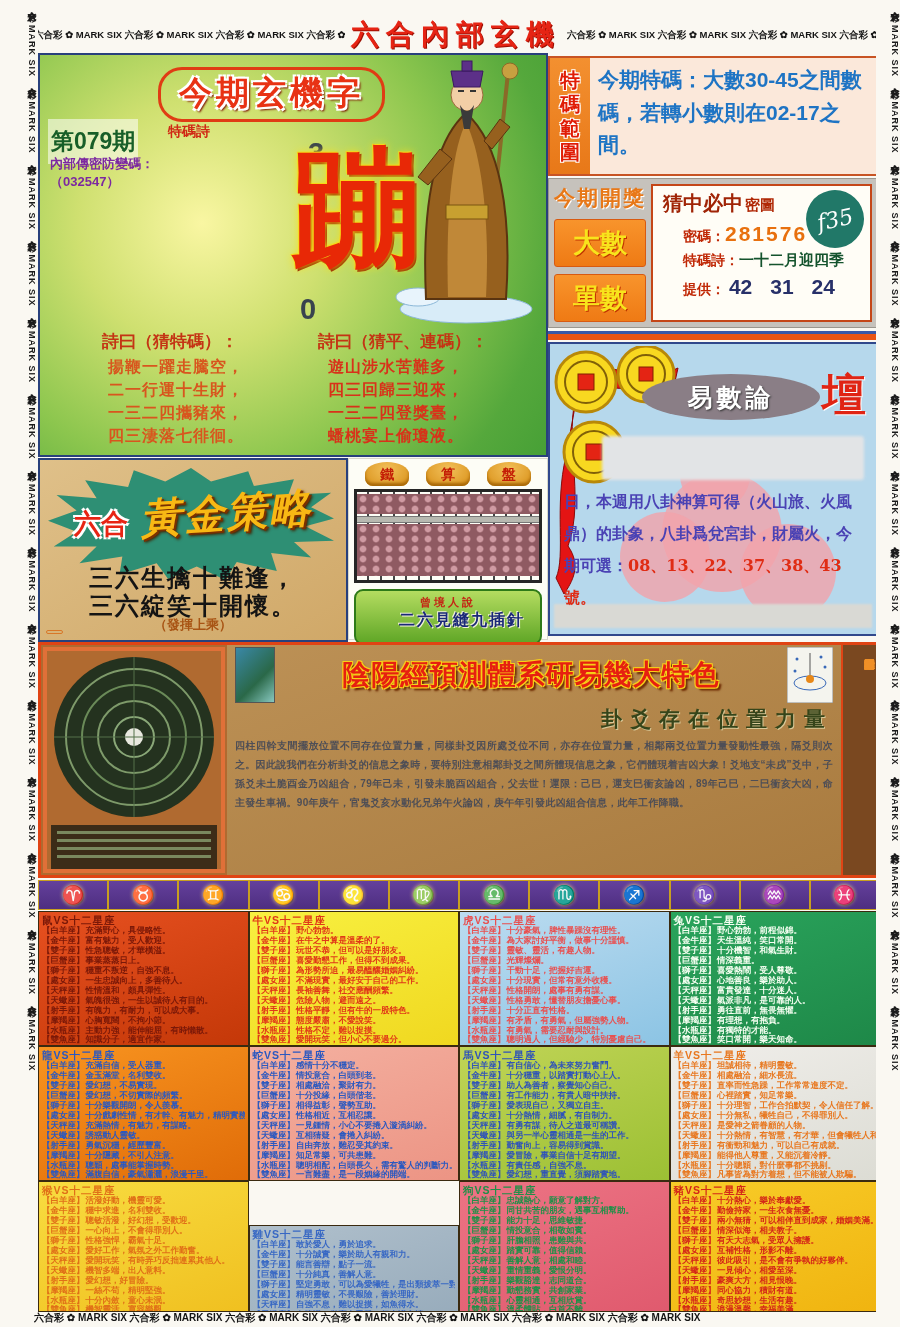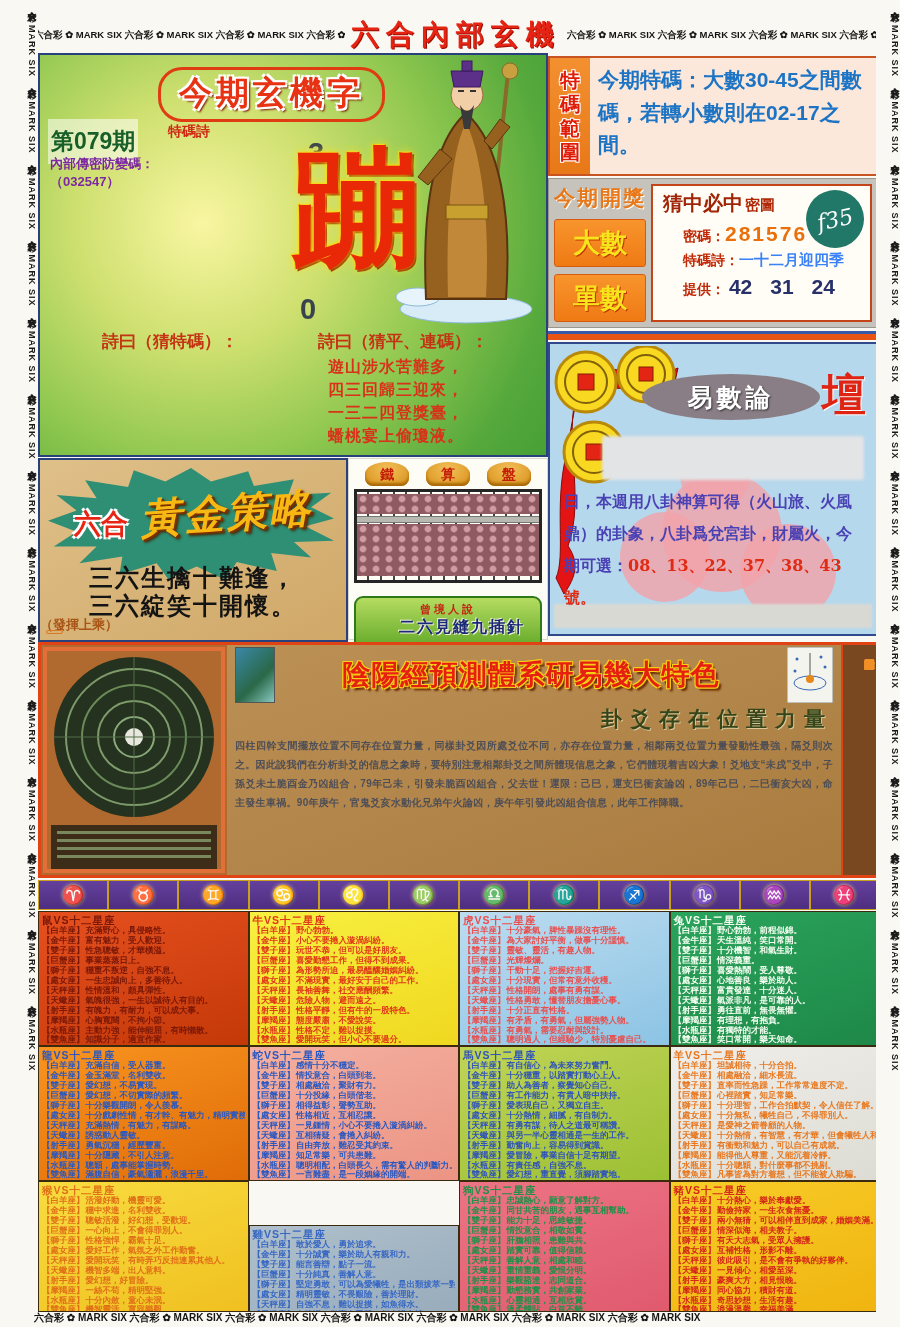--- a/index.html
+++ b/index.html
@@ -55,21 +55,21 @@
              text-align:center;font-size:27px;font-weight:bold;color:#f8e41c;padding:5px 0;
              text-shadow:1px 1px 0 #c03000;}
   .draw-right{flex:1;background:#fffdf6;border:2px solid #c44618;padding:4px 10px;position:relative;}
   .dr-row1{font-size:20px;font-weight:bold;color:#a02406;}
   .dr-seal{font-size:15px;color:#b02806;margin-left:2px;}
   .dr-circle{position:absolute;right:6px;top:4px;width:58px;height:58px;border-radius:50%;background:#217868;
              color:#fff;display:flex;align-items:center;justify-content:center;font-size:22px;font-style:italic;
              font-family:"DejaVu Serif",serif;transform:rotate(-12deg);}
   .dr-row{font-size:14px;font-weight:bold;color:#c02806;margin-top:5px;margin-left:20px;}
   .dr-code{font-size:21px;font-weight:bold;color:#e8700e;letter-spacing:2px;}
-  .dr-poem{font-size:15px;font-weight:bold;color:#3b82f6;font-family:"DejaVu Serif",serif;}
+  .dr-poem{font-size:15px;font-weight:bold;color:#14532d;font-family:"DejaVu Serif",serif;}
   .dr-nums{display:inline-flex;gap:18px;font-size:21px;font-weight:bold;color:#273069;}
   .divider1{position:absolute;left:548px;top:331px;width:330px;height:3px;background:#3858a8;}
   .divider2{position:absolute;left:548px;top:334px;width:330px;height:6px;background:#e85414;}
   .yibox{position:absolute;left:548px;top:342px;width:330px;height:290px;background:#b6d8ec;border:2px solid #30488c;overflow:hidden;}
   .yi-oval{position:absolute;left:92px;top:30px;width:178px;height:46px;background:#8a7e86;border-radius:50%;
            display:flex;align-items:center;justify-content:center;color:#fff;font-size:25px;font-weight:bold;letter-spacing:4px;
            text-shadow:1px 1px 2px #333;}
   .yi-tan{position:absolute;right:14px;top:22px;font-size:44px;font-weight:bold;color:#e02414;
           font-family:"DejaVu Serif",serif;text-shadow:1px 1px 0 #fff;}
   .yi-censor{position:absolute;left:52px;top:92px;width:262px;height:44px;background:#e2e4e6;filter:blur(1.5px);border-radius:3px;}
@@ -83,37 +83,37 @@
              background:linear-gradient(150deg,#dfc089,#d0a868);overflow:hidden;}
   .burst{position:absolute;left:8px;top:8px;width:286px;height:112px;background:#2e8f74;
          clip-path:polygon(50% 0,57% 12%,70% 3%,72% 16%,86% 10%,84% 24%,99% 22%,92% 35%,100% 45%,90% 52%,100% 65%,86% 66%,92% 80%,78% 76%,80% 92%,66% 84%,62% 100%,52% 88%,42% 99%,38% 85%,25% 95%,26% 79%,11% 85%,17% 70%,2% 70%,10% 57%,0 47%,10% 38%,3% 24%,17% 27%,13% 11%,28% 17%,30% 2%,41% 12%);}
   .gold-brand{position:absolute;left:34px;top:46px;font-size:27px;font-weight:bold;color:#e82414;
               text-shadow:-2px -2px 0 #fff,2px -2px 0 #fff,-2px 2px 0 #fff,2px 2px 0 #fff;}
   .gold-title{position:absolute;left:100px;top:26px;font-size:41px;font-weight:bold;font-style:italic;color:#f8b814;
               font-family:"DejaVu Serif",serif;transform:rotate(-4deg);letter-spacing:2px;
               text-shadow:2px 2px 0 #7a3000,3px 3px 3px #402000;}
   .gold-line{position:absolute;left:0;width:100%;text-align:center;font-size:24px;font-weight:bold;color:#141414;
              font-family:"DejaVu Serif",serif;letter-spacing:2px;}
-  .gold-note{position:absolute;left:0;top:156px;width:100%;font-size:13px;font-weight:bold;color:#a85414;}
+  .gold-note{position:absolute;left:0;top:156px;width:100%;text-align:center;font-size:13px;font-weight:bold;color:#a85414;}
   .gold-seal{position:absolute;left:6px;bottom:6px;border:1px solid #d87828;color:#d87828;font-size:11px;font-weight:bold;
              padding:1px 2px;writing-mode:vertical-rl;line-height:1;border-radius:2px;}
   
   .abpanel{position:absolute;left:348px;top:458px;width:198px;height:180px;background:#fdfdf6;border:1px solid #d8d8cc;}
   .ingots{display:flex;justify-content:space-around;padding:3px 8px 1px;}
   .ingot{width:44px;height:24px;background:radial-gradient(ellipse at 50% 30%,#f2c05a,#d89018);
          border-radius:50% 50% 8px 8px;text-align:center;font-size:14px;font-weight:bold;color:#c41e06;line-height:24px;
          box-shadow:inset 0 -3px 3px #a86808;}
   .abacus{margin:2px auto 0;width:182px;height:88px;border:3px solid #252525;background:
           repeating-linear-gradient(90deg,transparent 0 10.5px,#444 10.5px 12.5px);position:relative;}
   .ab-mid{position:absolute;left:0;right:0;top:24px;height:5px;background:#b8b8b0;border-top:1px solid #777;border-bottom:1px solid #777;}
   .beads{position:absolute;left:0;right:0;background-image:radial-gradient(circle 4px at 6px 5px,#cf9aa2 65%,#8f5a62 100%);
          background-size:13px 10px;}
   .beads-top{top:2px;height:20px;}
   .beads-bottom{top:32px;height:52px;}
-  .greenbox{margin:13px auto 0;width:184px;height:52px;border:2px solid #2e7a18;border-radius:9px;
+  .greenbox{margin:6px auto 0;width:184px;height:52px;border:2px solid #2e7a18;border-radius:9px;
             background:linear-gradient(#b4dc60,#5fa626);text-align:center;}
   .gb-small{font-size:11px;font-weight:bold;color:#c42414;padding-top:4px;letter-spacing:3px;}
   .gb-big{font-size:16px;font-weight:bold;color:#1a2878;letter-spacing:2px;
           text-shadow:-1px -1px 0 #f0f0d8,1px 1px 0 #f0f0d8;padding-left:28px;}
   
   .banner{position:absolute;left:38px;top:642px;width:842px;height:236px;border:3px solid #e04414;box-sizing:border-box;
           background:linear-gradient(160deg,#bf9459,#a87a3e);display:flex;}
   .compass-col{width:186px;position:relative;}
   .ban-center{flex:1;padding:2px 8px;overflow:hidden;}
   .ban-titlerow{display:flex;align-items:center;gap:0;}
@@ -178,20 +178,27 @@
       <circle cx="79" cy="38" r="16" fill="#f2cfa6" stroke="#9a6a3a"></circle>
       <path d="M63 14 L95 14 L92 30 L66 30 Z" fill="#5c3088" stroke="#3a1860"></path>
       <rect x="74" y="4" width="10" height="10" fill="#5c3088" stroke="#3a1860"></rect>
       <path d="M72 48 Q79 60 86 48 L82 72 L76 72 Z" fill="#3a3a3a"></path>
       <line x1="70" y1="34" x2="76" y2="34" stroke="#333" stroke-width="2"></line>
       <line x1="82" y1="34" x2="88" y2="34" stroke="#333" stroke-width="2"></line>
     </svg>
 
     <div class="gp-phead" style="left:62px;">詩曰（猜特碼）：</div>
     <div class="gp-phead" style="left:278px;">詩曰（猜平、連碼）：</div>
+    <div class="poemcol pl-l" style="left:68px;">
+
+    <div class="pline">揚鞭一躍走騰空，</div>
+        <div class="pline">二一行運十生財，</div>
+        <div class="pline">一三二四攜豬來，</div>
+        <div class="pline">四三淒落七徘徊。</div>
+      </div>
     <div class="poemcol pl-r" style="left:288px;">
 
     <div class="pline">遊山涉水苦難多，</div>
         <div class="pline">四三回歸三迎來，</div>
         <div class="pline">一三二四登獎臺，</div>
         <div class="pline">蟠桃宴上偷瓊液。</div>
       </div>
     <div class="gp-guessrow">
       <span style="margin-left:64px;" class="glabel">猜生肖：</span>
       <span class="gvalue">一三六合</span>
@@ -416,21 +423,21 @@
             <div class="grow"><span class="gsign">【雙魚座】</span><span>知識分子，適宜作家。</span></div>
           </div>
       </div>
 
       <div class="gcell" style="background: linear-gradient(160deg, rgb(248, 240, 64), rgb(240, 216, 32)); color: rgb(224, 56, 24);">
         <div class="ghead">牛VS十二星座</div>
         <div>
 
             <div class="grow"><span class="gsign">【白羊座】</span><span>野心勃勃。</span></div>
 
-            <div class="grow"><span class="gsign">【金牛座】</span><span>小心不要捲入漩渦糾紛。</span></div>
+            <div class="grow"><span class="gsign">【金牛座】</span><span>在牛之中算是溫柔的了。</span></div>
 
             <div class="grow"><span class="gsign">【雙子座】</span><span>玩世不恭，但可以是好朋友。</span></div>
 
             <div class="grow"><span class="gsign">【巨蟹座】</span><span>喜愛勤懇工作，但得不到成果。</span></div>
 
             <div class="grow"><span class="gsign">【獅子座】</span><span>為形勢所迫，最易醞釀婚姻糾紛。</span></div>
 
             <div class="grow"><span class="gsign">【處女座】</span><span>不滿現實，最好安于自己的工作。</span></div>
 
             <div class="grow"><span class="gsign">【天秤座】</span><span>長袖善舞，社交應酬頻繁。</span></div>
@@ -594,21 +601,21 @@
             <div class="grow"><span class="gsign">【水瓶座】</span><span>有責任感，自強不息。</span></div>
 
             <div class="grow"><span class="gsign">【雙魚座】</span><span>愛幻想，重直覺，須腳踏實地。</span></div>
           </div>
       </div>
 
       <div class="gcell" style="background: linear-gradient(160deg, rgb(240, 238, 234), rgb(220, 220, 212)); color: rgb(232, 120, 32);">
         <div class="ghead">羊VS十二星座</div>
         <div>
 
-            <div class="grow"><span class="gsign">【白羊座】</span><span>坦誠相待，十分合拍。</span></div>
+            <div class="grow"><span class="gsign">【白羊座】</span><span>坦誠相待，精明靈敏。</span></div>
 
             <div class="grow"><span class="gsign">【金牛座】</span><span>相處融洽，細水長流。</span></div>
 
             <div class="grow"><span class="gsign">【雙子座】</span><span>直率而性急躁，工作常常進度不定。</span></div>
 
             <div class="grow"><span class="gsign">【巨蟹座】</span><span>心裡踏實，知足常樂。</span></div>
 
             <div class="grow"><span class="gsign">【獅子座】</span><span>十分理智，工作合拍默契，令人信任了解。</span></div>
 
             <div class="grow"><span class="gsign">【處女座】</span><span>十分無私，犧牲自己，不得罪別人。</span></div>

